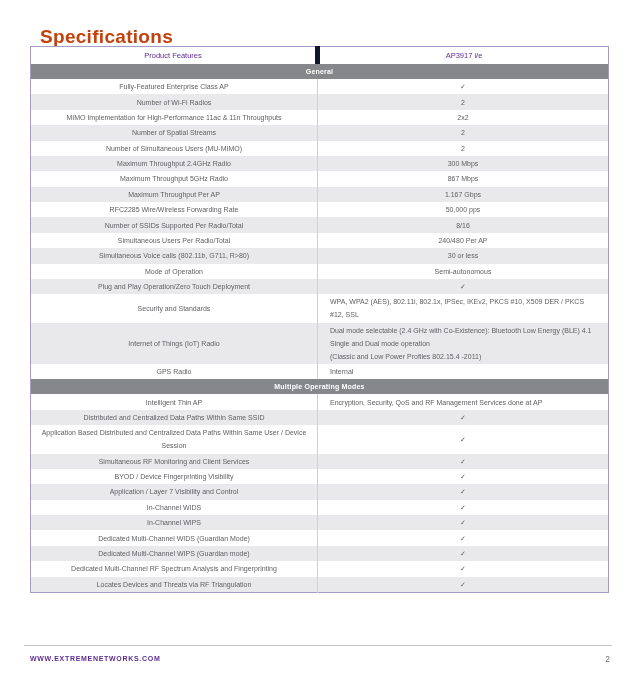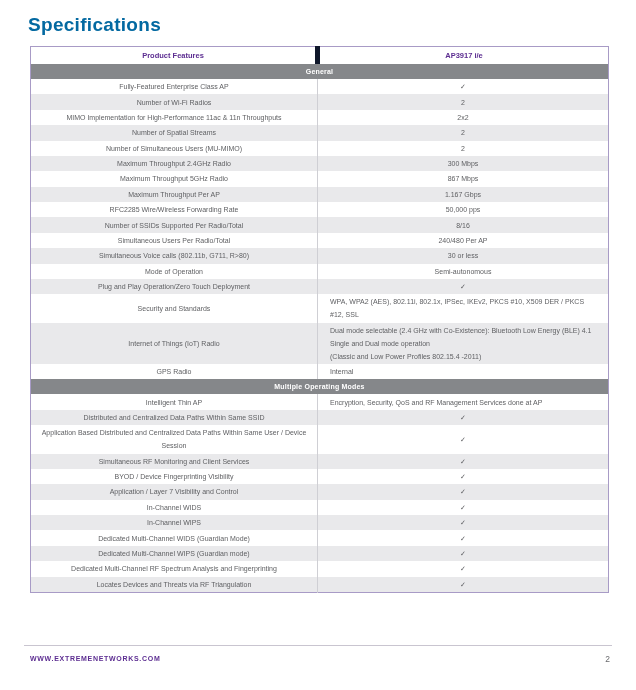--- a/index.html
+++ b/index.html
@@ -8,41 +8,41 @@
     width:636px;
     height:690px;
     background:#ffffff;
     font-family:"Liberation Sans", sans-serif;
     overflow:hidden;
   }
   .page-title{
     position:absolute;
     left:28px;
     top:14px;
-    margin:0;
+    margin:12px;
     font-size:19px;
     font-weight:bold;
-    color:#0369a1;
+    color:#c2410c;
     letter-spacing:0.3px;
   }
   table.spec-table{
     position:absolute;
     left:30px;
     top:46px;
     width:578px;
     border-collapse:collapse;
     table-layout:fixed;
     border:1px solid #a89bc6;
   }
   col.col-feature{width:287px;}
   col.col-value{width:291px;}
   .head-cell{
     text-align:center;
     color:#5c2d91;
-    font-weight:bold;
+    font-weight:normal;
     font-size:7.5px;
     line-height:9px;
     padding:4px 4px;
   }
   .value-col-border{border-left:5px solid #0f172a;}
   td.section-header{
     background:#85878a;
     color:#ffffff;
     font-weight:bold;
     font-size:7px;

